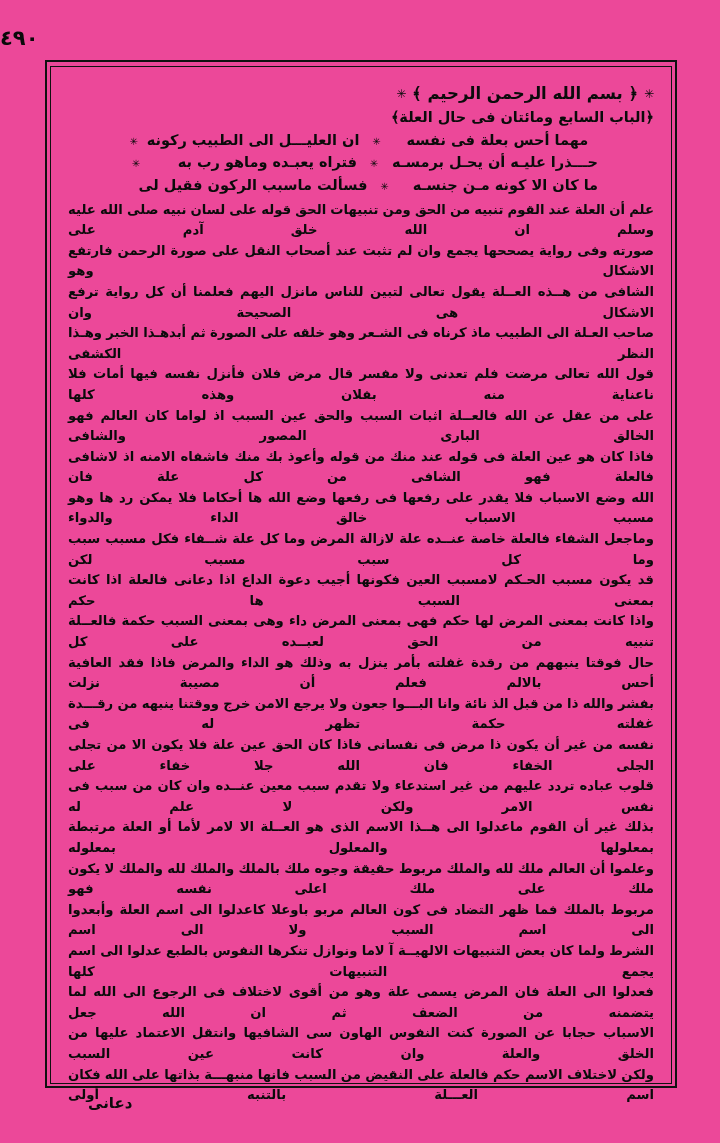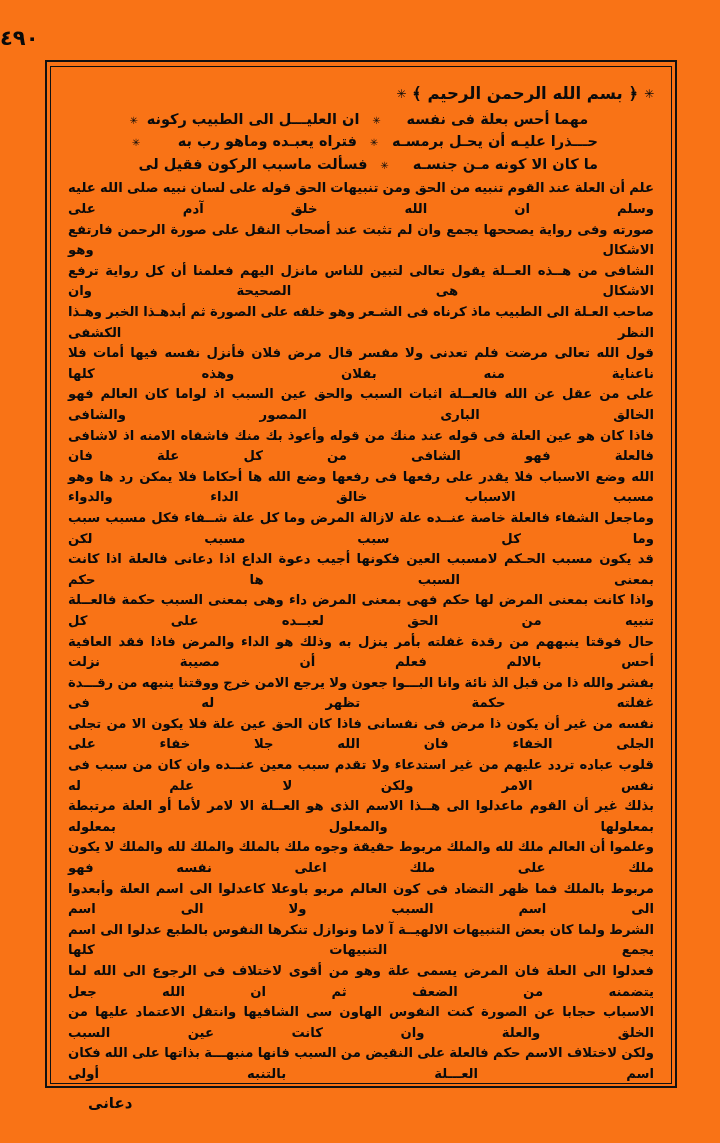--- a/index.html
+++ b/index.html
@@ -11,21 +11,21 @@
     width: 720px;
     height: 1143px;
     position: relative;
     font-family: "DejaVu Sans", "Liberation Sans", sans-serif;
     overflow: hidden;
   }
 
   .page {
     position: absolute;
     inset: 0;
-    background: #f97316;
+    background: #ec4899;
   }
 
   
   .page-number {
     position: absolute;
     top: 26px;
     left: 0;
     right: 66px;
     text-align: left;
     direction: rtl;
@@ -184,20 +184,21 @@
   <div class="frame-inner"></div>
 
   <div class="content">
 
     <div class="centered-line basmala">
       <span class="ornament">✳</span>
       <span>﴿ بسم الله الرحمن الرحيم ﴾</span>
       <span class="ornament">✳</span>
     </div>
 
+    <div class="centered-line bab-title">﴿الباب السابع ومائتان فى حال العلة﴾</div>
 
     <div class="poem top-poem">
 
       <div class="verse">
         <span class="hemistich h2">مهما أحس بعلة فى نفسه</span>
         <span class="sep">✳</span>
         <span class="hemistich h1">ان العليـــل الى الطبيب ركونه</span>
         <span class="tail-star">✳</span>
       </div>
 

